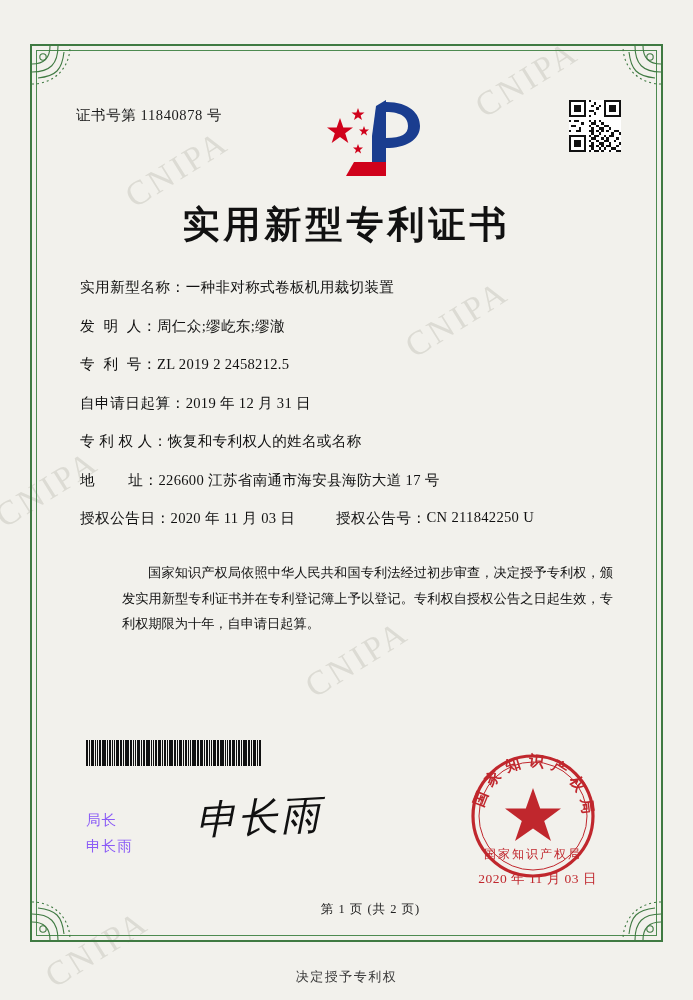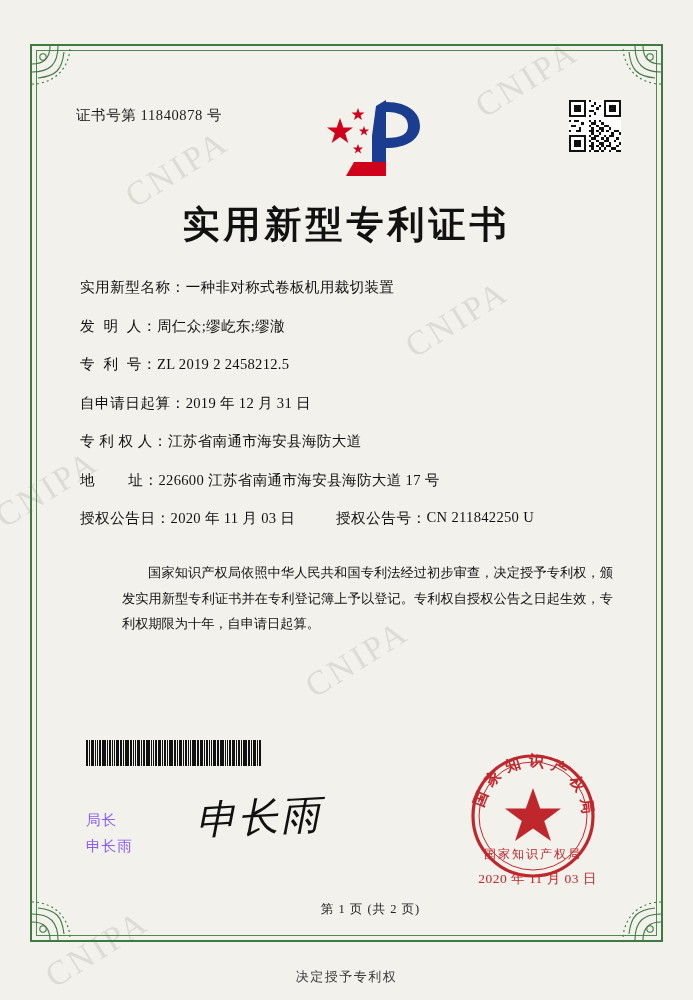--- a/index.html
+++ b/index.html
@@ -326,21 +326,21 @@
       <div class="frow">
         <span class="flabel">专  利  号：</span>
         <span class="fvalue">ZL 2019 2 2458212.5</span>
       </div>
       <div class="frow">
         <span class="flabel">自申请日起算：</span>
         <span class="fvalue">2019 年 12 月 31 日</span>
       </div>
       <div class="frow">
         <span class="flabel">专 利 权 人：</span>
-        <span class="fvalue">江苏省南通市海安县海防大道</span>
+        <span class="fvalue">恢复和专利权人的姓名或名称</span>
       </div>
       <div class="frow">
         <span class="flabel">地        址：</span>
         <span class="fvalue">226600 江苏省南通市海安县海防大道 17 号</span>
       </div>
       <div class="frow-split">
         <span class="left">
           <span class="flabel">授权公告日：</span>
           <span class="fvalue">2020 年 11 月 03 日</span>
         </span>

